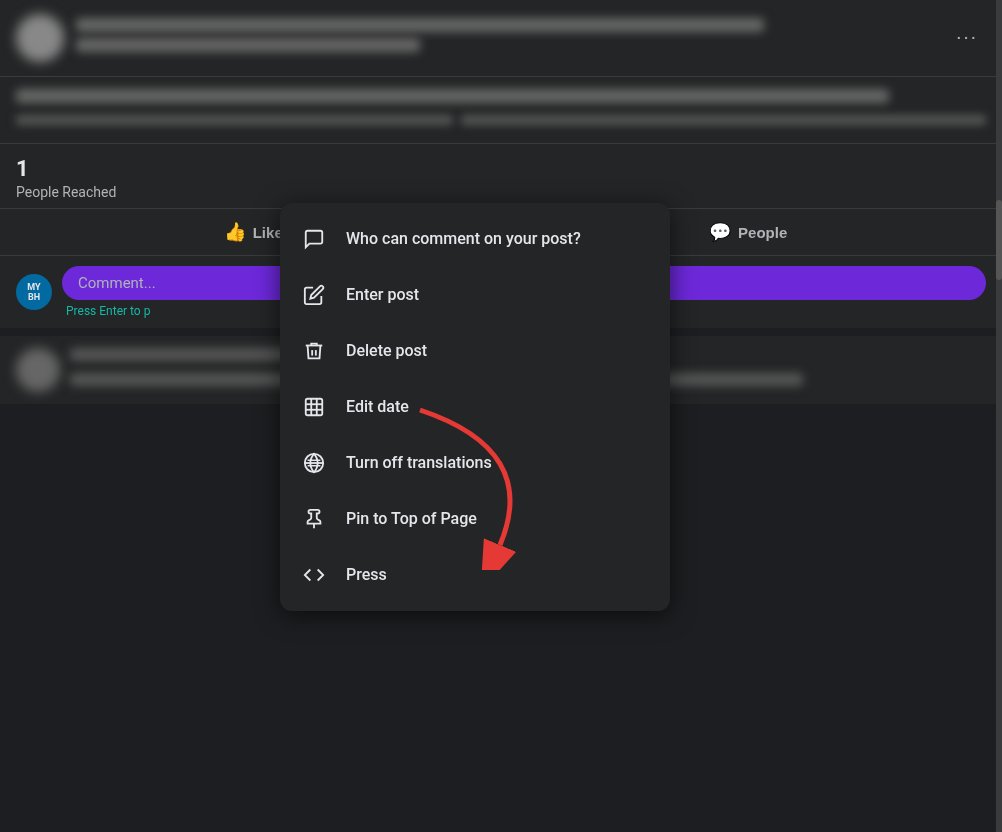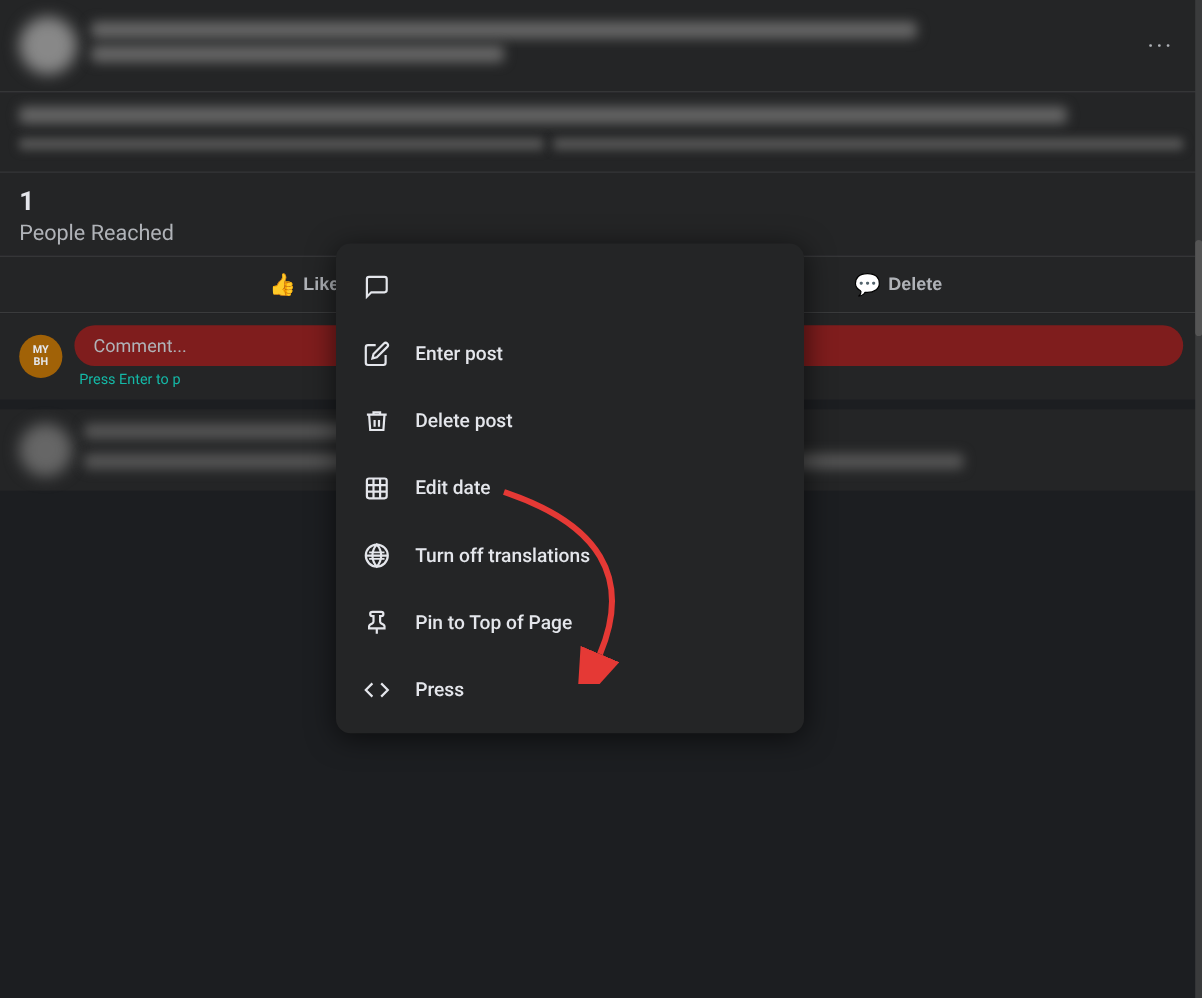--- a/index.html
+++ b/index.html
@@ -88,21 +88,21 @@
     }
 
     .reach-number {
       font-size: 22px;
       font-weight: 700;
       color: #e4e6eb;
       line-height: 1.2;
     }
 
     .reach-label {
-      font-size: 18px;
+      font-size: 14px;
       color: #b0b3b8;
       margin-top: 2px;
     }
 
     
     .action-buttons {
       display: flex;
       padding: 4px 8px;
       background: #242526;
       border-top: 1px solid #3a3b3c;
@@ -136,38 +136,38 @@
       align-items: center;
       padding: 10px 16px;
       background: #242526;
       gap: 10px;
     }
 
     .commenter-avatar {
       width: 36px;
       height: 36px;
       border-radius: 50%;
-      background: #a16207;
+      background: #0369a1;
       display: flex;
       align-items: center;
       justify-content: center;
       font-size: 9px;
       font-weight: 700;
       color: #e4e6eb;
       flex-shrink: 0;
       line-height: 1.1;
       text-align: center;
     }
 
     .comment-input-wrap {
       flex: 1;
     }
 
     .comment-input-fake {
-      background: #7f1d1d;
+      background: #6d28d9;
       border-radius: 20px;
       padding: 8px 16px;
       color: #b0b3b8;
       font-size: 15px;
       cursor: text;
     }
 
     .press-enter-text {
       font-size: 12px;
       color: #14b8a6;
@@ -296,21 +296,21 @@
     </div>
   </div>
 
   <div class="action-buttons">
     <button class="action-btn">
       <span class="btn-icon">👍</span>
       <span>Like</span>
     </button>
     <button class="action-btn">
       <span class="btn-icon">💬</span>
-      <span>Delete</span>
+      <span>People</span>
     </button>
   </div>
 
   <div class="comment-area">
     <div class="commenter-avatar">
       <span style="white-space:pre-line; font-size:9px; line-height:1.2; text-align:center;">MY
 BH</span>
     </div>
     <div class="comment-input-wrap">
       <div class="comment-input-fake">Comment...</div>
@@ -332,20 +332,21 @@
   </div>
 </div>
 
 <div class="dropdown-menu" id="dropdown-menu">
 <div class="menu-item">
       <div class="menu-item-icon">
         <svg width="22" height="22" viewBox="0 0 24 24" fill="none" stroke="#e4e6eb" stroke-width="2">
           <path d="M21 15a2 2 0 0 1-2 2H7l-4 4V5a2 2 0 0 1 2-2h14a2 2 0 0 1 2 2z"></path>
         </svg>
       </div>
+      <span class="menu-item-label">Who can comment on your post?</span>
     </div>
     <div class="menu-item">
       <div class="menu-item-icon">
         <svg width="22" height="22" viewBox="0 0 24 24" fill="none" stroke="#e4e6eb" stroke-width="2">
           <path d="M11 4H4a2 2 0 0 0-2 2v14a2 2 0 0 0 2 2h14a2 2 0 0 0 2-2v-7"></path>
           <path d="M18.5 2.5a2.121 2.121 0 0 1 3 3L12 15l-4 1 1-4 9.5-9.5z"></path>
         </svg>
       </div>
       <span class="menu-item-label">Enter post</span>
     </div>

